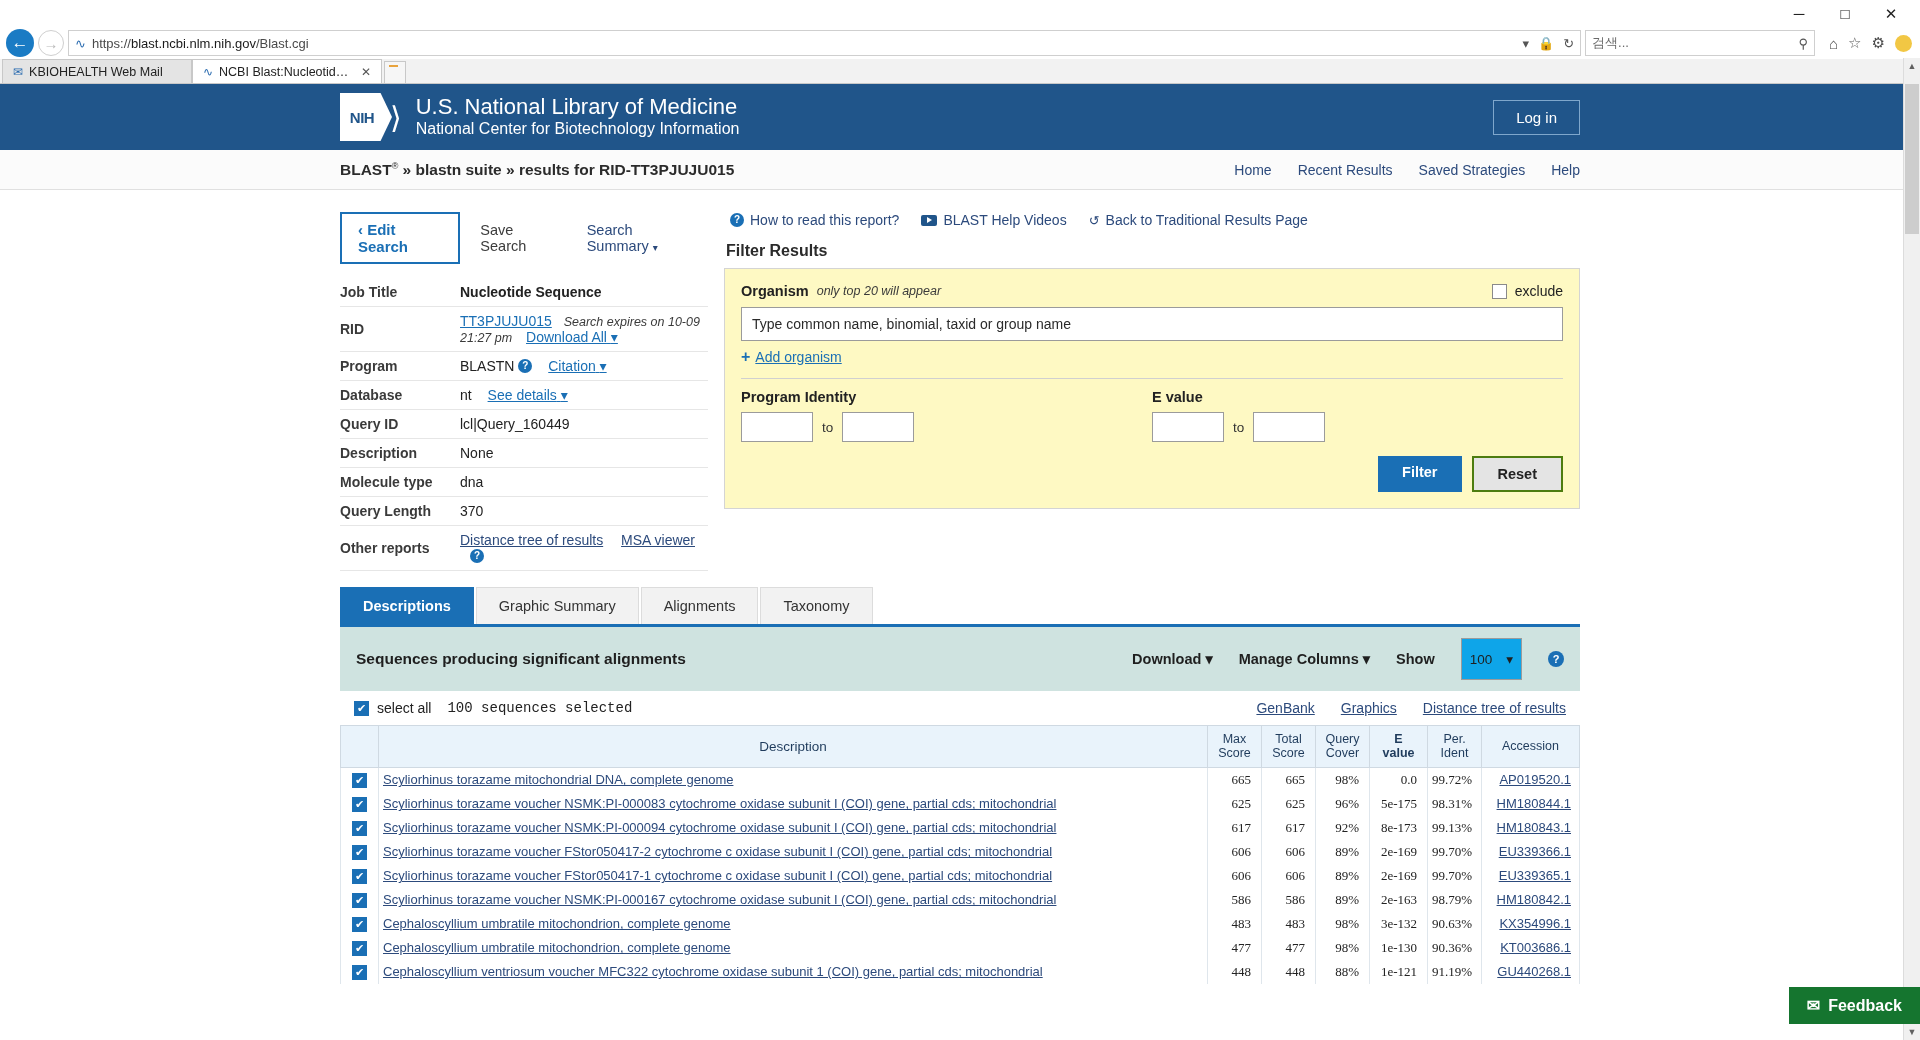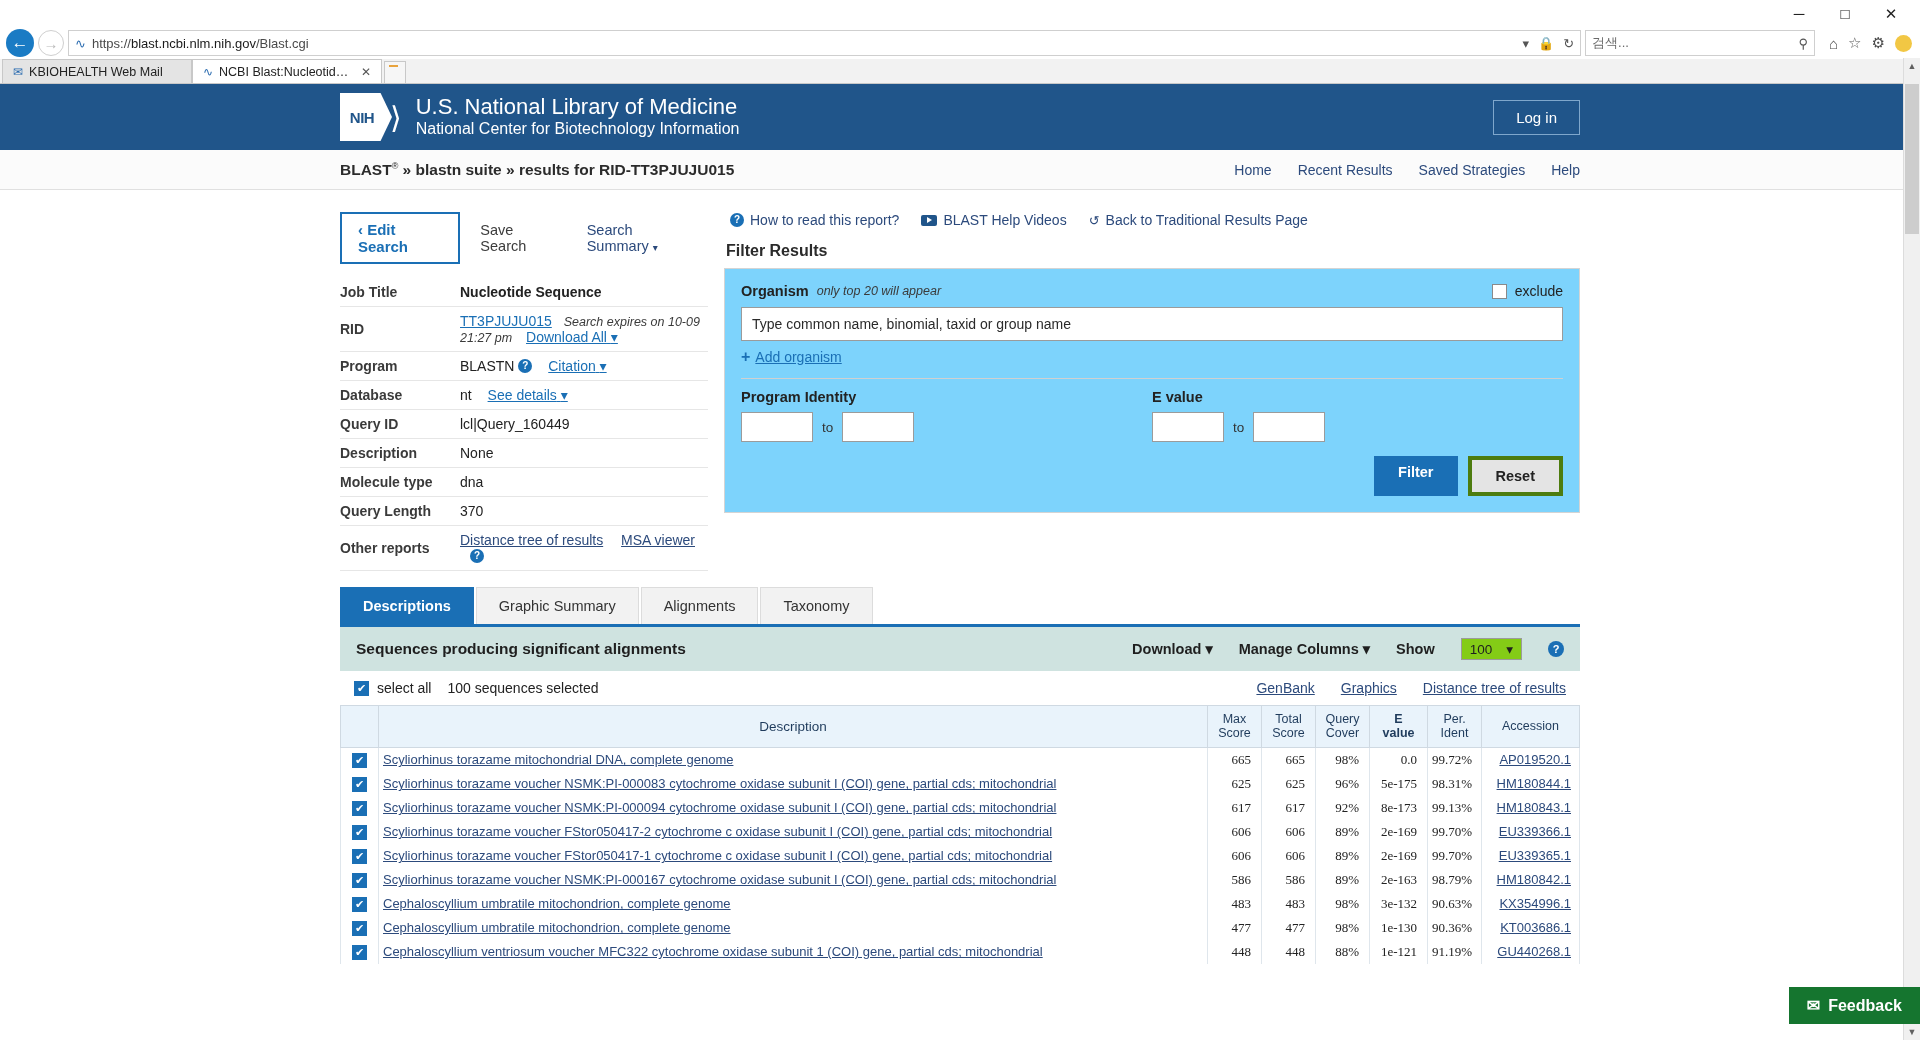--- a/index.html
+++ b/index.html
@@ -132,58 +132,58 @@
   .caret { font-size:10px; }
 
   
   .helprow { display:flex; align-items:center; gap:22px; justify-content:flex-start; padding-left:6px; margin-bottom:14px; }
   .helprow a { color:#2c4a7c; font-size:14px; text-decoration:none; display:flex; align-items:center; gap:6px; }
   .ytico { width:16px;height:11px;background:#20558a;border-radius:2px;position:relative; }
   .ytico:after{content:"";position:absolute;left:6px;top:2.5px;border-left:5px solid #fff;border-top:3px solid transparent;border-bottom:3px solid transparent;}
   .backarrow { font-size:13px; }
 
   .filtertitle { font-size:16px; font-weight:bold; color:#2b2b2b; margin:0 0 8px 2px; }
-  .filterbox { border:1px solid #d4d4d4; background:#7dd3fc; padding:14px 16px 16px 16px; }
+  .filterbox { border:1px solid #d4d4d4; background:#fef9c3; padding:14px 16px 16px 16px; }
   .orgrow { display:flex; align-items:center; }
   .orglabel { font-size:14.5px; font-weight:bold; color:#222; }
   .orgnote { font-size:12.5px; font-style:italic; color:#3a3a3a; margin-left:8px; }
   .excl { margin-left:auto; display:flex; align-items:center; gap:8px; font-size:14px; color:#222; }
   .cbox { width:15px;height:15px;border:1px solid #8a8a8a;background:#fff;display:inline-block; }
   .orginput {
     margin-top:8px; width:100%; height:34px; border:1px solid #9b9b9b; background:#fff;
     display:flex; align-items:center; padding:0 10px; font-size:14px; color:#2a2a2a;
   }
   .addorg { margin-top:7px; font-size:14px; display:flex; align-items:center; gap:5px; }
   .addorg .plus { color:#1a6fb5; font-weight:bold; font-size:16px; }
   .hr { border-top:1px solid #d0d0d0; margin:12px 0 10px 0; }
   .numrow { display:flex; gap:0; }
   .numcol { flex:1; }
   .numcol h4 { margin:0 0 7px 0; font-size:14.5px; color:#222; }
   .numfields { display:flex; align-items:center; gap:9px; }
   .numinput { width:72px; height:30px; border:1px solid #9b9b9b; background:#fff; }
   .tolbl { font-size:13.5px; color:#333; }
   .btnrow { display:flex; justify-content:flex-end; gap:10px; margin-top:14px; }
   .bluebtn { background:#1a6fb5; color:#fff; font-size:14.5px; font-weight:bold; padding:8px 24px; }
-  .greybtn { background:#e4e4e4; color:#222; font-size:14.5px; font-weight:bold; padding:8px 24px; border:4px solid #4d7c0f; }
+  .greybtn { background:#e4e4e4; color:#222; font-size:14.5px; font-weight:bold; padding:8px 24px; border:2px solid #4d7c0f; }
 
   
   .tabsrow { display:flex; align-items:flex-end; margin-top:16px; border-bottom:3px solid #1a6fb5; }
   .rtab { padding:10px 22px; font-size:14.5px; color:#333; background:#f2f2f2; border:1px solid #dcdcdc; border-bottom:none; margin-right:2px; }
   .rtab.active { background:#1a6fb5; color:#fff; font-weight:bold; border-color:#1a6fb5; }
 
   .seqbar { background:#cfe3e0; display:flex; align-items:center; padding:11px 16px; }
   .seqbar h3 { margin:0; font-size:15.5px; font-weight:bold; color:#1f1f1f; }
   .seqtools { margin-left:auto; display:flex; align-items:center; gap:26px; font-size:14.5px; color:#1f1f1f; font-weight:bold; }
-  .showsel { border:1px solid #9b9b9b; background:#84cc16; font-weight:normal; font-size:13.5px; padding:2px 8px; display:flex; align-items:center; gap:14px; }
+  .showsel { border:1px solid #9b9b9b; background:#0ea5e9; font-weight:normal; font-size:13.5px; padding:12px 8px; display:flex; align-items:center; gap:14px; }
   .qmark2 { display:inline-block;width:16px;height:16px;border-radius:50%;background:#1a6fb5;color:#fff;font-size:11px;line-height:16px;text-align:center;font-weight:bold; }
 
   .selbar { display:flex; align-items:center; padding:9px 14px; font-size:14px; color:#222; background:#fff; }
   .cboxchk { width:15px;height:15px;background:#1a6fb5;border:1px solid #1a6fb5;display:inline-flex;align-items:center;justify-content:center;color:#fff;font-size:11px;line-height:1; }
   .selbar .sa { margin-left:8px; }
-  .selbar .cnt { margin-left:16px; }
+  .selbar .cnt { margin-left:16px;font-family:Liberation Mono, monospace; }
   .selbar .links { margin-left:auto; display:flex; gap:26px; }
   .selbar .links a { color:#2c4a7c; text-decoration:underline; font-size:14px; }
 
   table.res { width:100%; border-collapse:collapse; table-layout:fixed; }
   table.res th {
     background:#e9f3fb; border:1px solid #cfd9e2; font-size:12.5px; color:#1f3b5c;
     font-weight:normal; padding:6px 4px; line-height:1.15;
   }
   table.res th.desc { font-size:13.5px; }
   table.res td { border-left:1px solid #dfe6ec; border-right:1px solid #dfe6ec; font-size:13px; padding:4px 4px; color:#222; }

